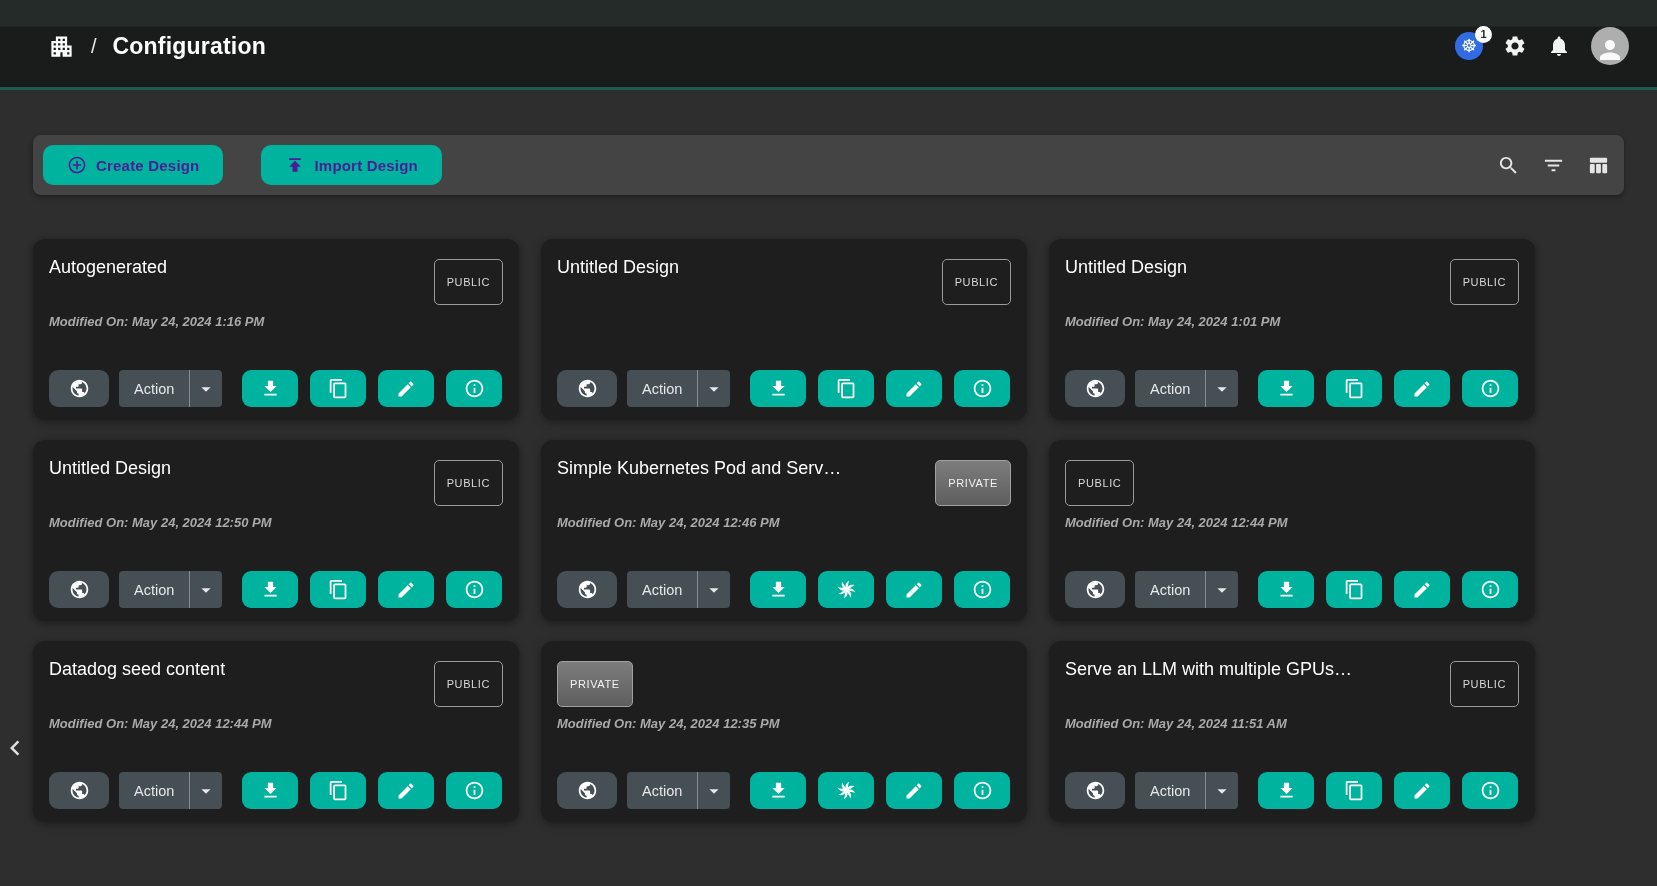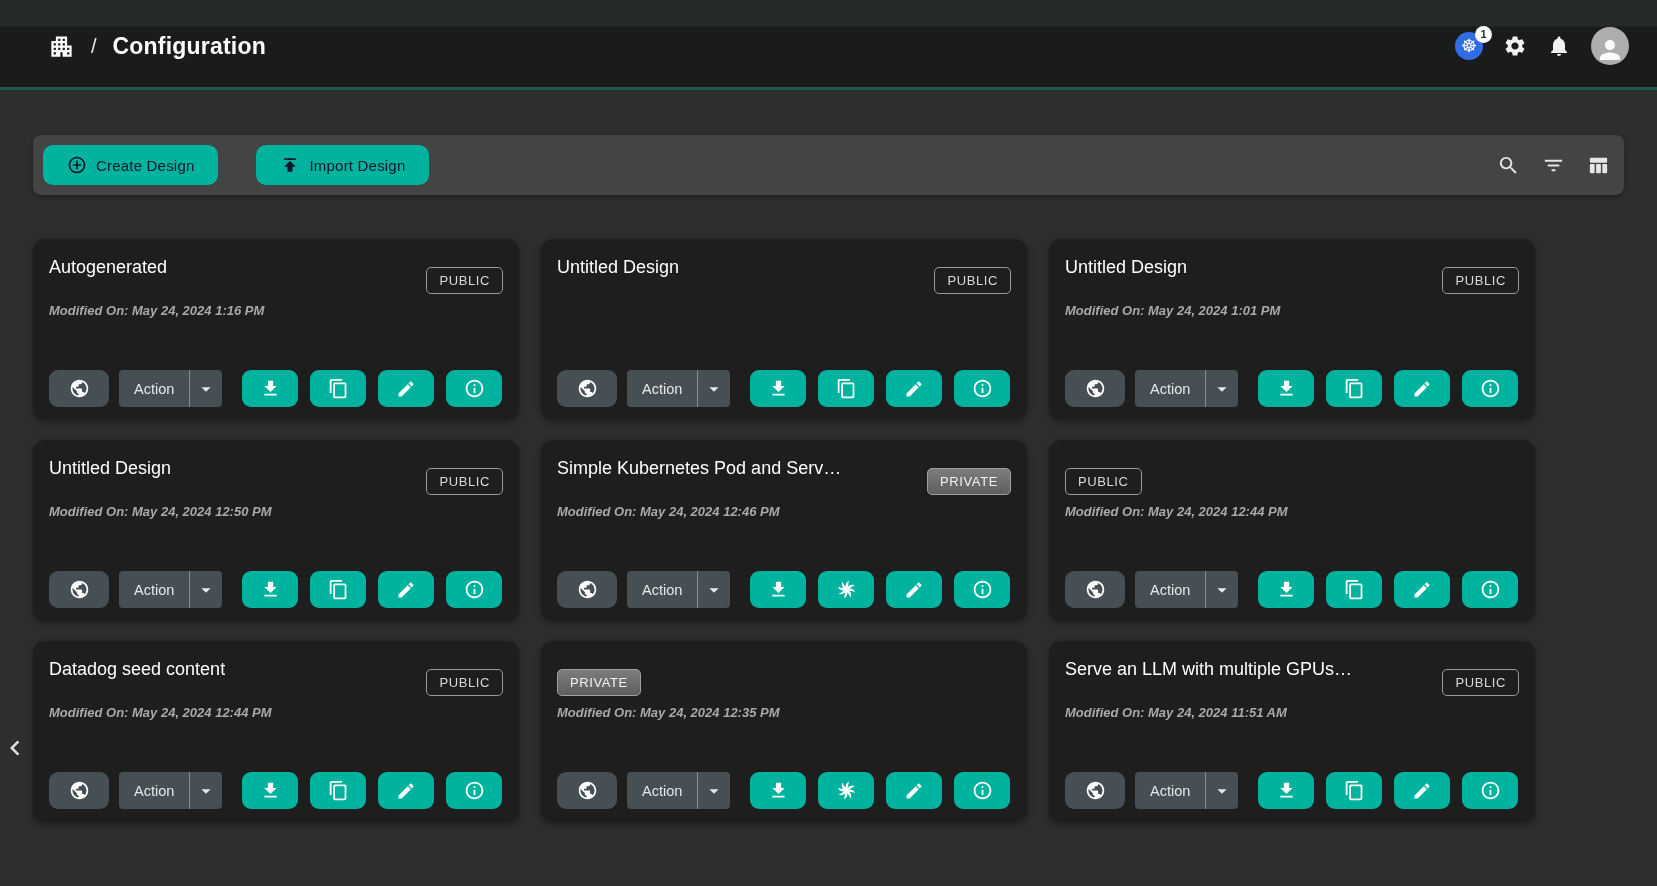--- a/index.html
+++ b/index.html
@@ -51,25 +51,25 @@
     margin:45px 33px 0 33px;
     height:60px;
     background:#444444;
     border-radius:8px;
     box-shadow:0 2px 5px rgba(0,0,0,.35);
     display:flex; align-items:center;
     padding:0 14px 0 10px;
   }
   .teal-btn {
     display:flex; align-items:center; gap:9px;
-    background:#00B39F; color:#0f172a;
+    background:#00B39F; color:#4c1d95;
     border:none; border-radius:10px; cursor:pointer;
     height:40px; padding:0 24px;
     font-family:"Liberation Sans", sans-serif;
-    font-size:15px; font-weight:400; letter-spacing:.2px;
+    font-size:15px; font-weight:700; letter-spacing:.2px;
   }
   .teal-btn + .teal-btn { margin-left:38px;align-items:center; }
   .toolbar-spacer { flex:1; }
   .toolbar-icon-btn { background:none; border:none; cursor:pointer; color:#e6e6e6; margin-left:22px; }
 
   
   .designs-grid {
     margin:44px 0 0 33px;
     display:grid;
     grid-template-columns:repeat(3, 486px);
@@ -82,23 +82,23 @@
     border-radius:12px;
     box-shadow:0 2px 8px rgba(0,0,0,.4);
     padding:18px 16px 14px 16px;
   }
   .card-top { display:flex; align-items:flex-start; justify-content:space-between; gap:6px; }
   .card-title {
     font-size:18px; font-weight:400; color:#fff;
     white-space:nowrap; overflow:hidden; max-width:380px;
   }
   .badge {
-    font-size:13px; letter-spacing:.6px;
-    padding:5px 12px; border-radius:5px;
-    flex:0 0 auto; margin-top:10px;
+    font-size:11px; letter-spacing:.6px;
+    padding:16px 12px; border-radius:5px;
+    flex:0 0 auto; margin-top:2px;
   }
   .badge.public { border:1px solid #9a9a9a; color:#d8d8d8; background:transparent; }
   .badge.private { border:1px solid #a0a0a0; color:#f2f2f2; background:linear-gradient(180deg,#7d7d7d,#5e5e5e);text-align:center; }
   .card-modified { margin-top:9px; font-size:13px; font-style:italic; font-weight:600; color:#a9a9a9; }
 
   .actions-row {
     position:absolute; left:16px; right:16px; bottom:13px;
     display:flex; align-items:center;
   }
   .act-btn {

